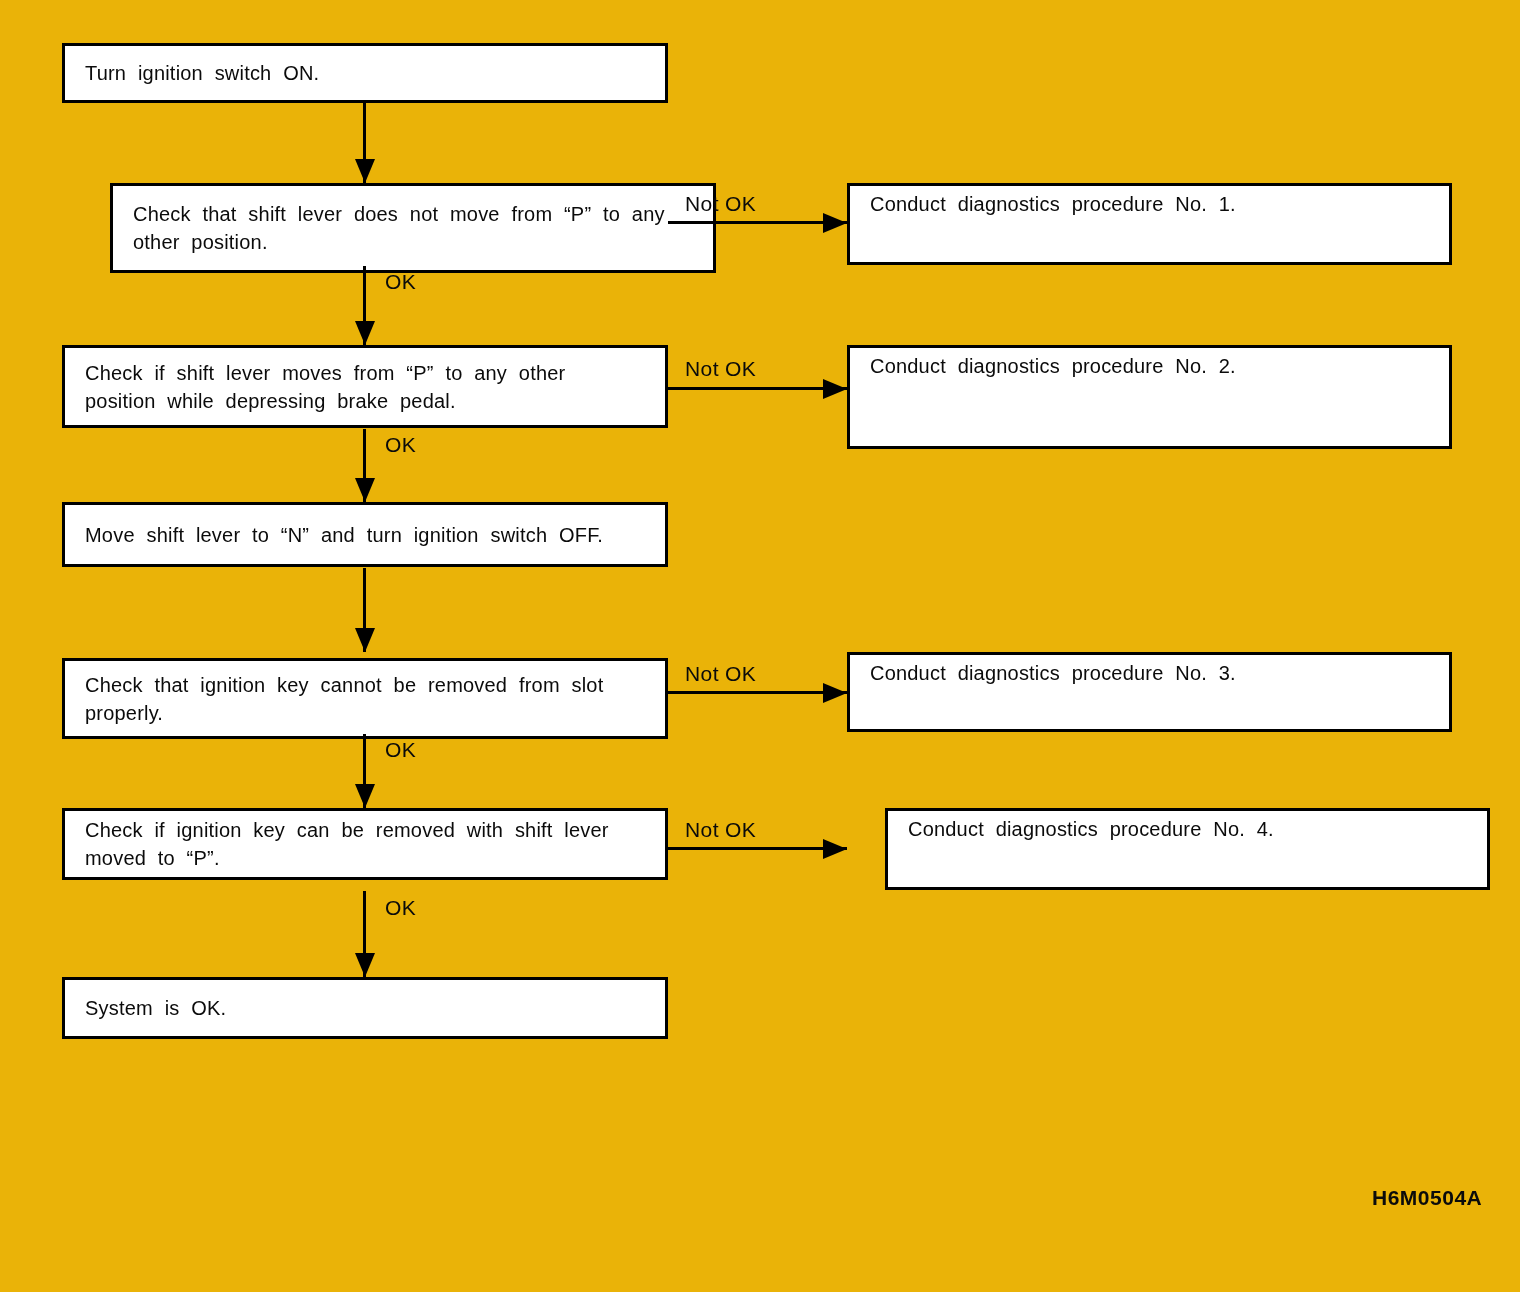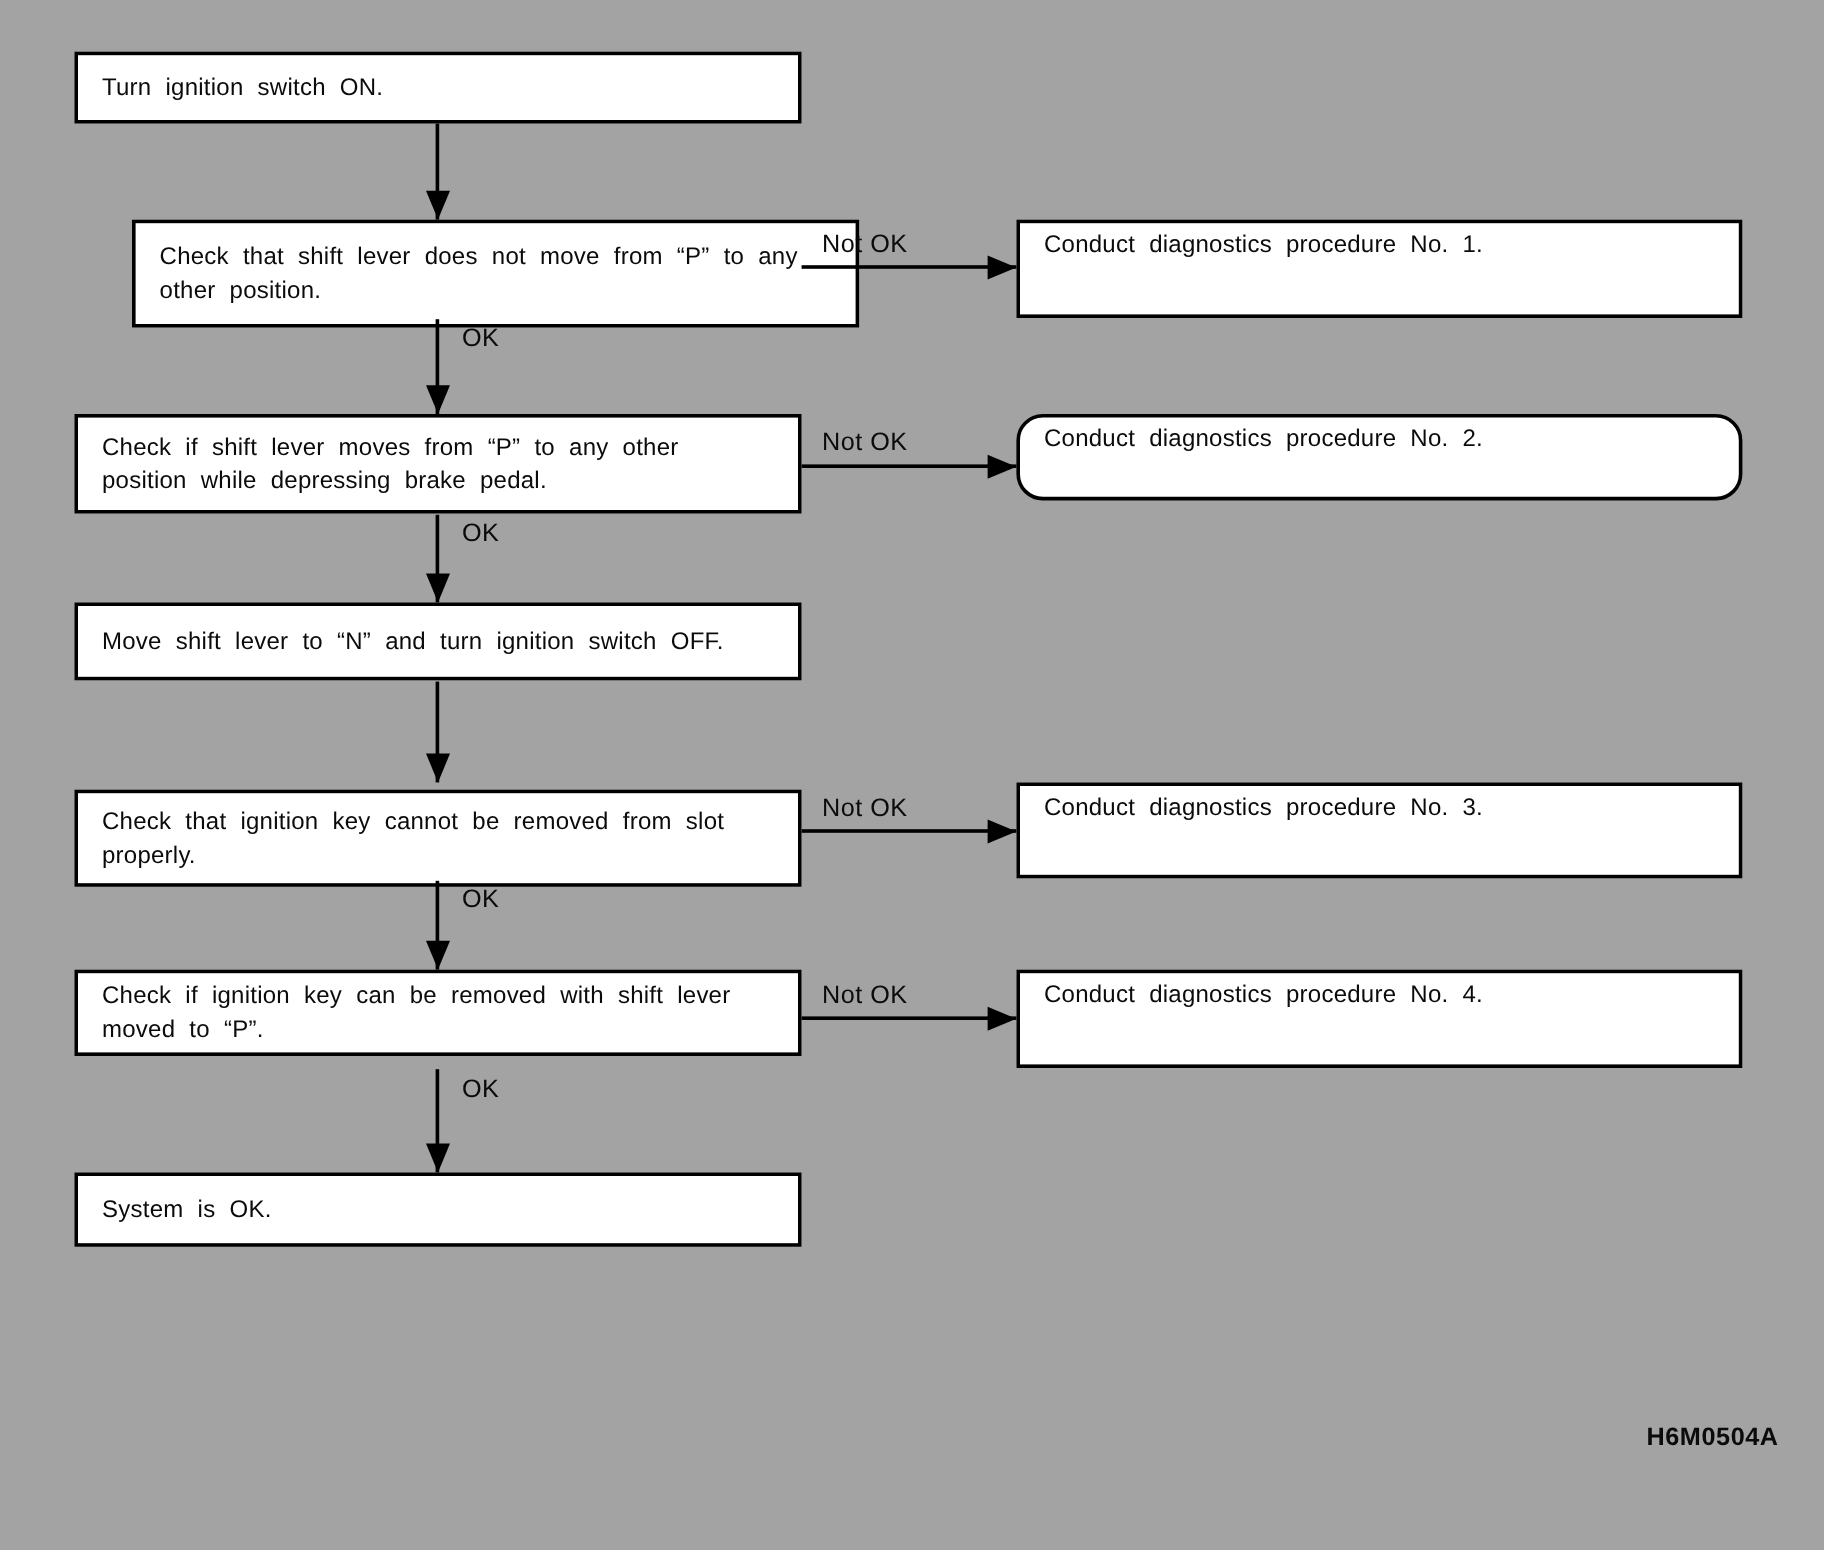--- a/index.html
+++ b/index.html
@@ -1,17 +1,17 @@
 <!DOCTYPE html>
 <html><head>
 <meta charset="utf-8">
 <style>
   html, body { margin:0; padding:0; background:#ffffff; }
   .canvas {
-    position:relative; width:1520px; height:1292px; background:#a3a3a3;
+    position:relative; width:1520px; height:1292px; background:#eab308;
     font-family:"Liberation Sans", sans-serif; color:#0b0b0b; overflow:hidden;
   }
   .box {
     position:absolute; border:3px solid #000; background:#fff;
     box-sizing:border-box; display:flex; align-items:center;
     font-size:20px; line-height:28px; word-spacing:6px; letter-spacing:0.2px;
     padding:0 28px 0 20px;
   }
   .step { left:62px; width:606px; }
   .proc { left:847px; width:605px; align-items:flex-start; padding-top:4px; }
@@ -38,23 +38,23 @@
 
   <div class="box step" style="top:43px;  height:60px;">Turn ignition switch ON.</div>
   <div class="box step" style="top:183px; height:90px;margin-left:48px;">Check that shift lever does not move from “P” to any other position.</div>
   <div class="box step" style="top:345px; height:83px;">Check if shift lever moves from “P” to any other position while depressing brake pedal.</div>
   <div class="box step" style="top:502px; height:65px;">Move shift lever to “N” and turn ignition switch OFF.</div>
   <div class="box step" style="top:658px; height:81px;">Check that ignition key cannot be removed from slot properly.</div>
   <div class="box step" style="top:808px; height:72px;">Check if ignition key can be removed with shift lever moved to “P”.</div>
   <div class="box step" style="top:977px; height:62px;">System is OK.</div>
 
   <div class="box proc" style="top:183px; height:82px;">Conduct diagnostics procedure No. 1.</div>
-  <div class="box proc" style="top:345px; height:72px;border-radius:22px;">Conduct diagnostics procedure No. 2.</div>
+  <div class="box proc" style="top:345px; height:104px;">Conduct diagnostics procedure No. 2.</div>
   <div class="box proc" style="top:652px; height:80px;">Conduct diagnostics procedure No. 3.</div>
-  <div class="box proc" style="top:808px; height:82px;">Conduct diagnostics procedure No. 4.</div>
+  <div class="box proc" style="top:808px; height:82px;margin-left:38px;">Conduct diagnostics procedure No. 4.</div>
 
   <div class="varrow" style="top:103px; height:80px;"></div>
   <div class="varrow" style="top:266px; height:79px;"></div>
   <div class="varrow" style="top:429px; height:73px;"></div>
   <div class="varrow" style="top:568px; height:84px;"></div>
   <div class="varrow" style="top:734px; height:74px;"></div>
   <div class="varrow" style="top:891px; height:86px;"></div>
 
   <div class="lbl" style="left:385px; top:270px;">OK</div>
   <div class="lbl" style="left:385px; top:433px;">OK</div>

